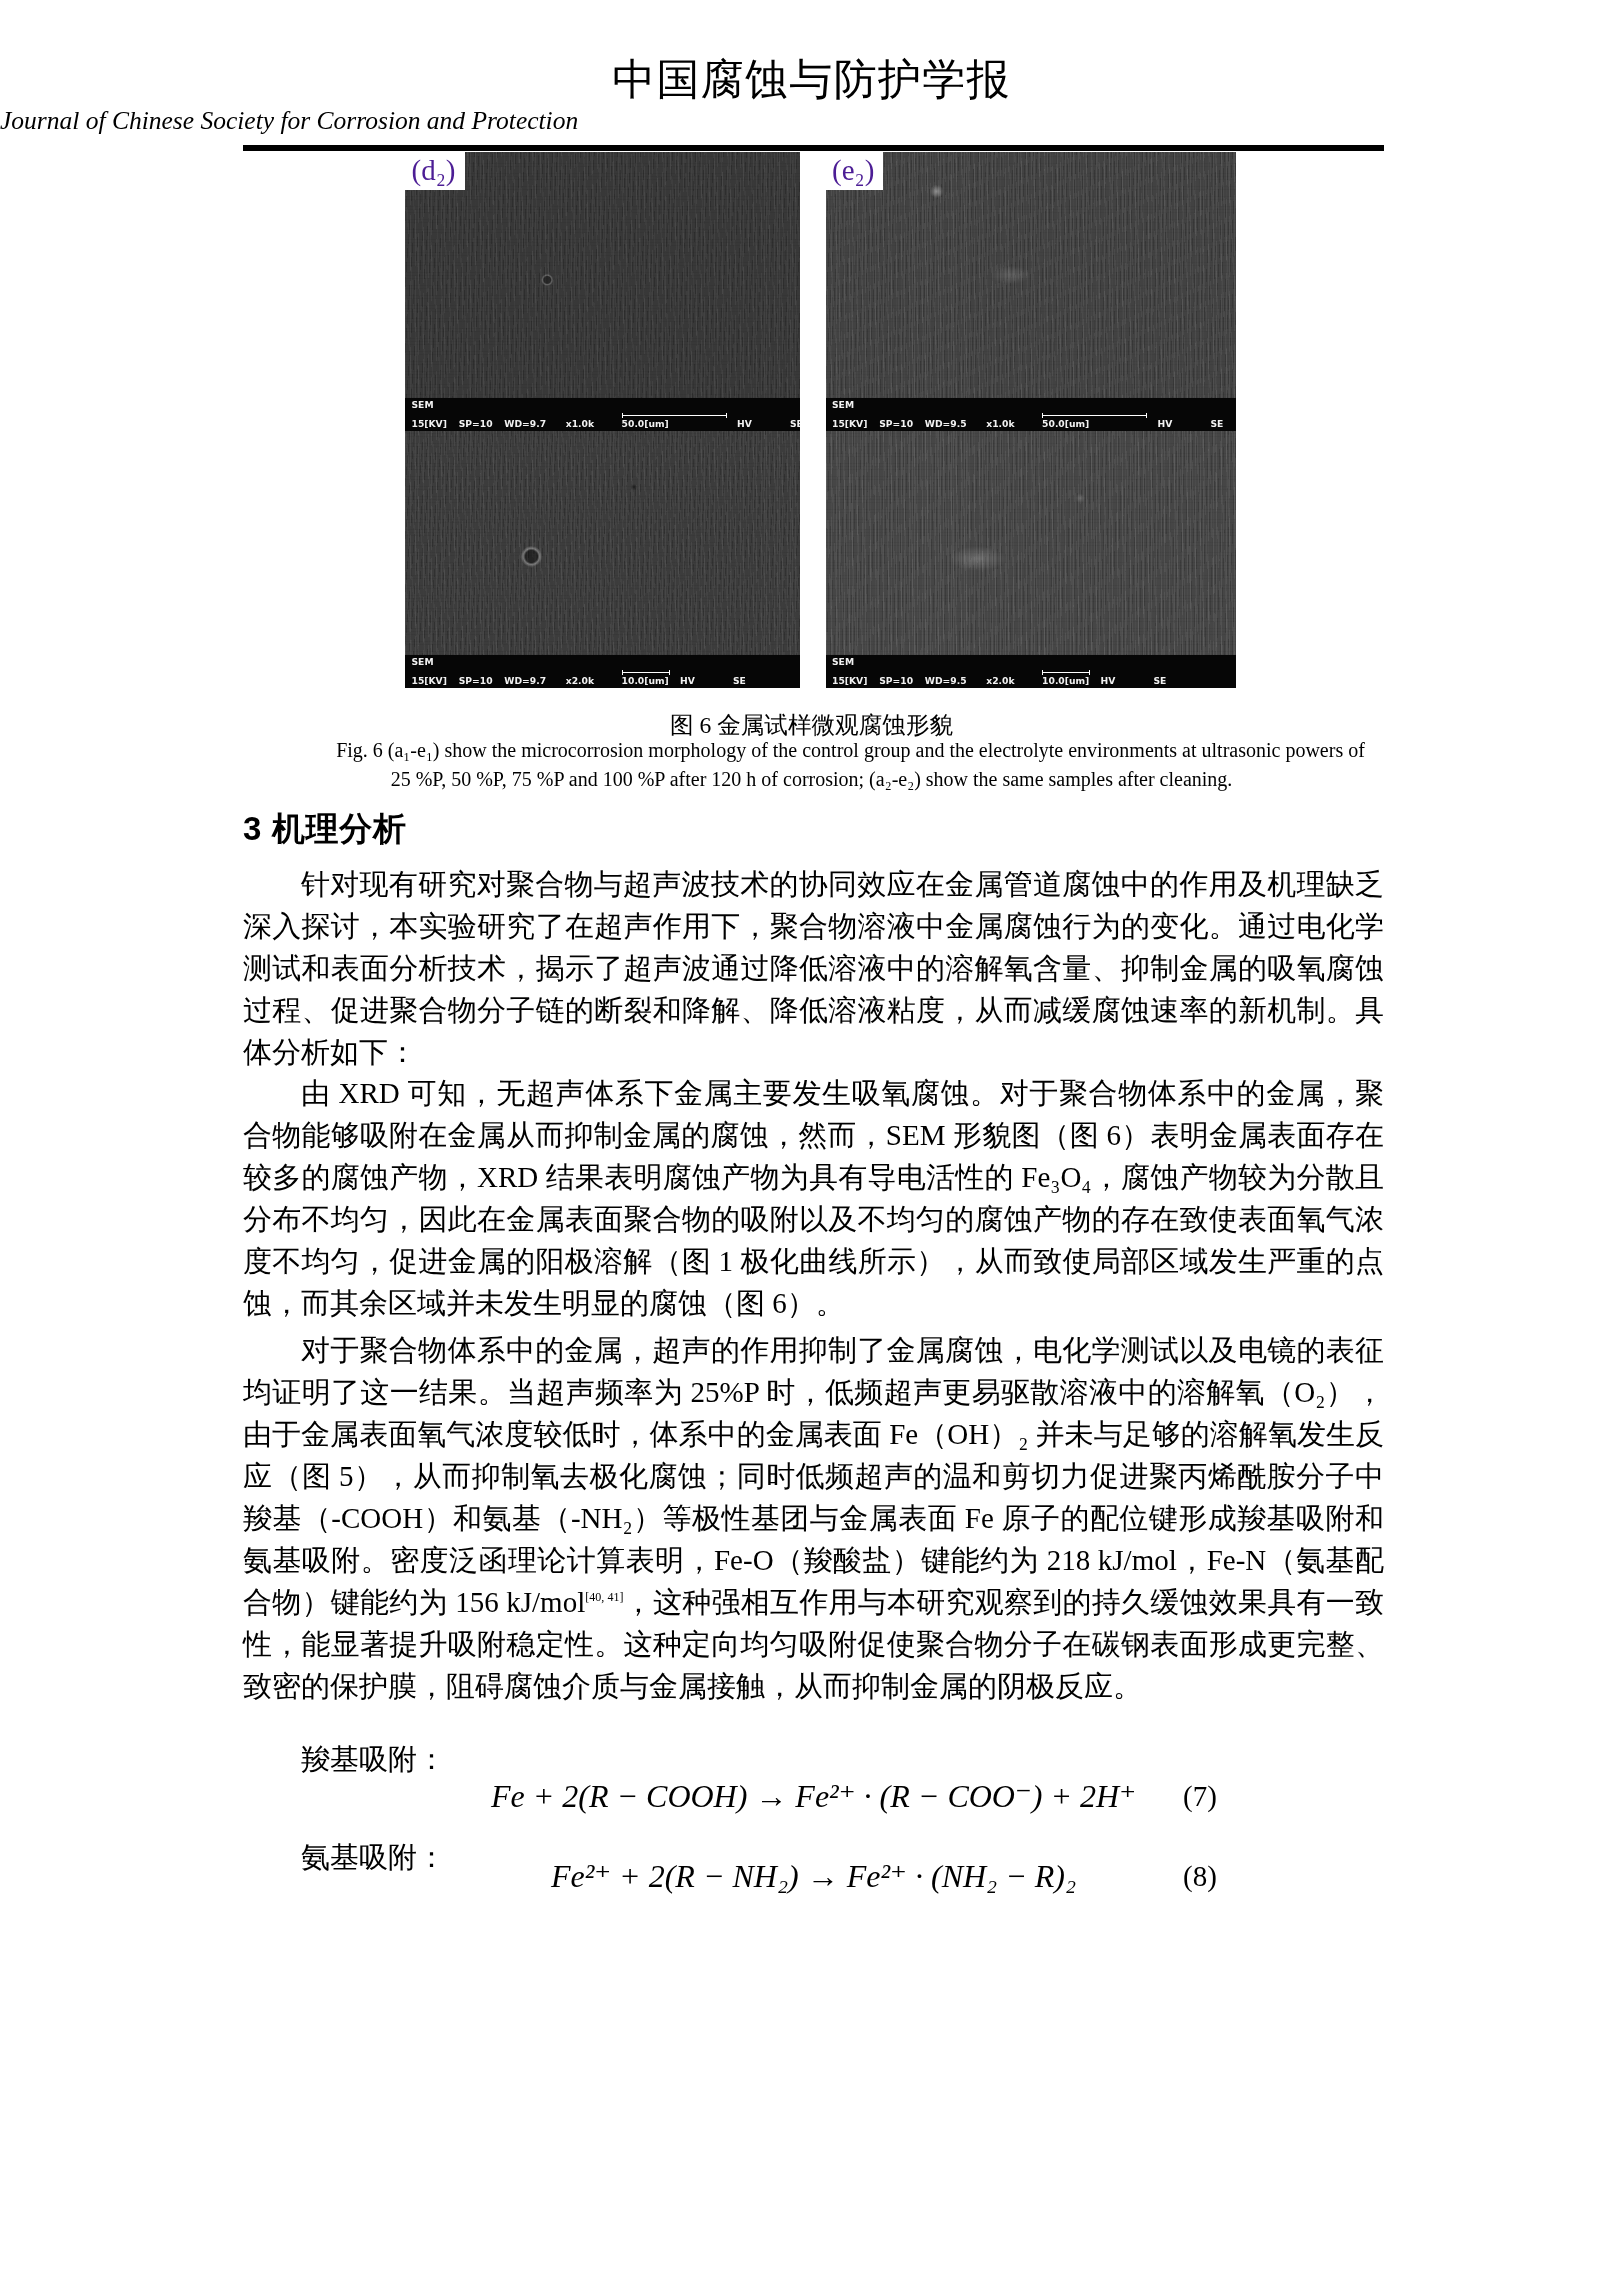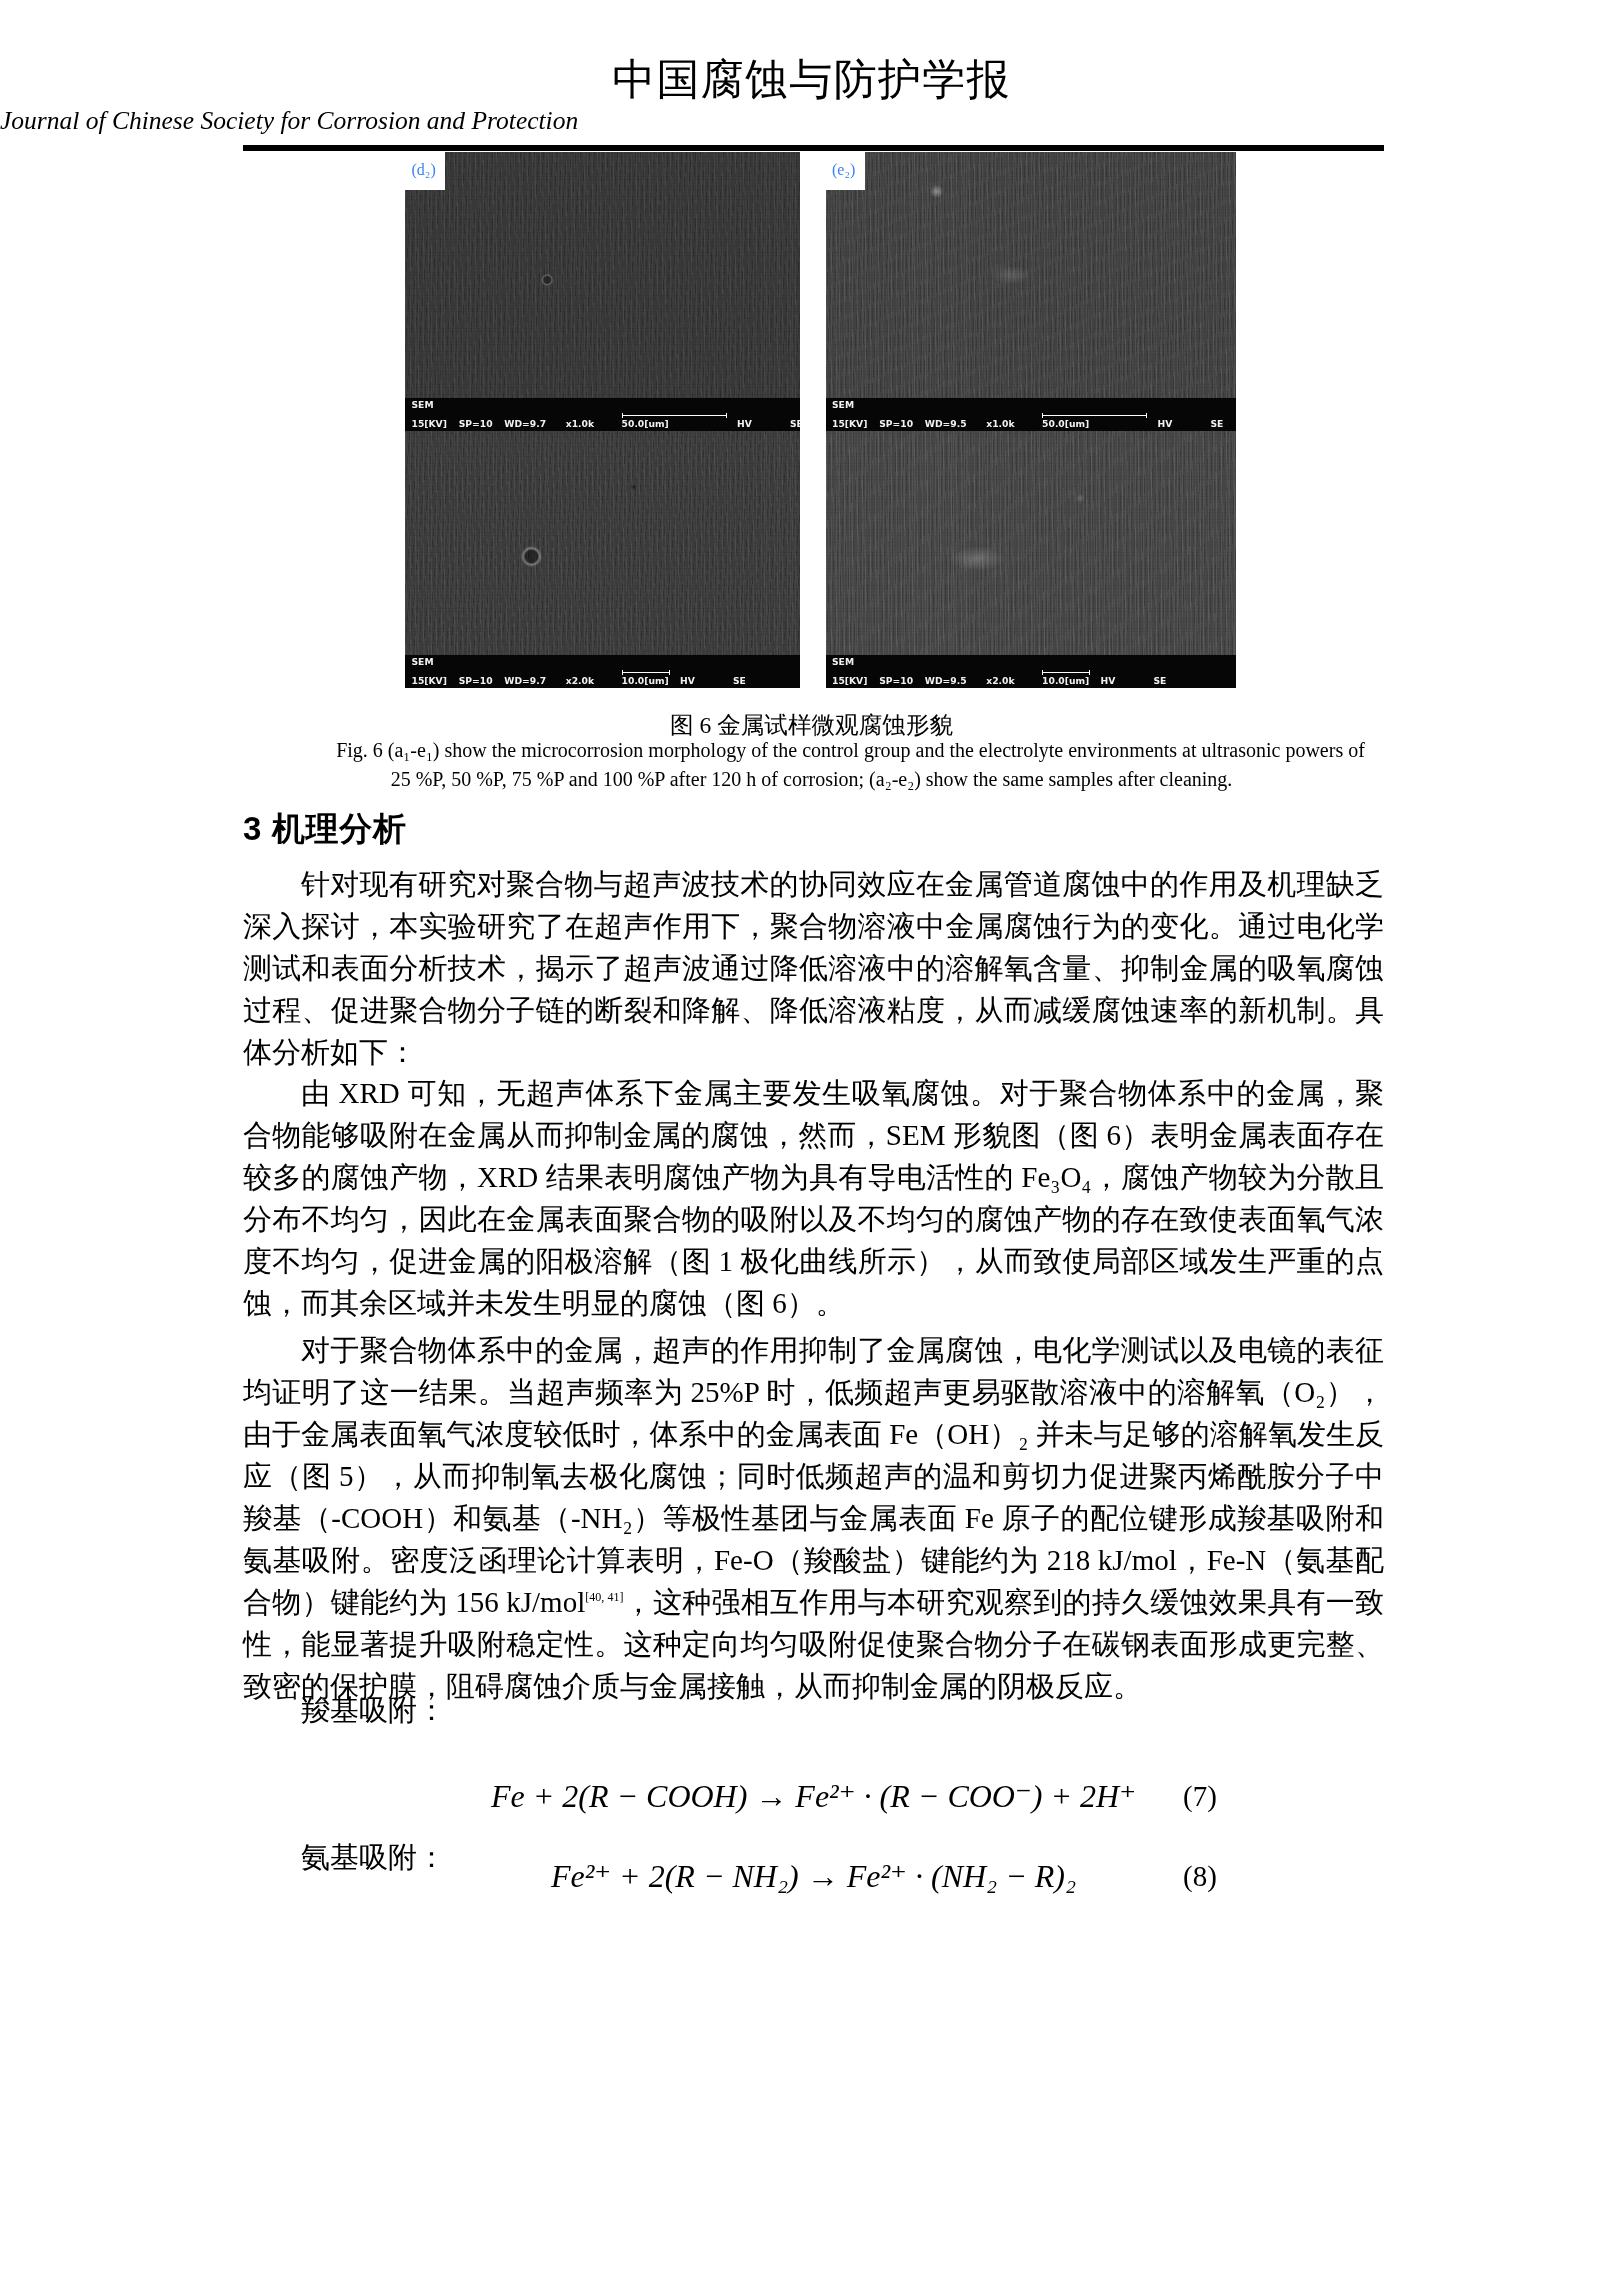--- a/index.html
+++ b/index.html
@@ -57,22 +57,22 @@
     #3c3c3c;}
   .p3 .img-area{background:
     radial-gradient(ellipse 41px 17px at 37% 57%, rgba(255,255,255,0.20), rgba(255,255,255,0) 72%),
     radial-gradient(circle 6.5px at 62% 30%, rgba(255,255,255,0.18), rgba(255,255,255,0) 75%),
     repeating-linear-gradient(90deg, rgba(255,255,255,0.075) 0 0.7px, rgba(0,0,0,0) 0.7px 2.6px),
     repeating-linear-gradient(92deg, rgba(0,0,0,0.15) 0 0.7px, rgba(0,0,0,0) 0.7px 3.9px),
     repeating-linear-gradient(88deg, rgba(255,255,255,0.05) 0 1.3px, rgba(0,0,0,0) 1.3px 5.9px),
     repeating-linear-gradient(0deg, rgba(0,0,0,0.05) 0 0.7px, rgba(0,0,0,0) 0.7px 3.3px),
     #464646;}
   .corner-label{
-    position:absolute;top:0;left:0;background:#fff;color:#3b82f6;
-    padding:2.6px 9.2px 5.2px 6.5px;font-size:16px;line-height:30px;
+    position:absolute;top:0;left:0;background:#fff;color:#4c1d95;
+    padding:2.6px 9.2px 5.2px 6.5px;font-size:29px;line-height:30px;
     font-family:"Liberation Serif",serif;
   }
   .info-bar{
     height:30px;background:#060606;color:#f2f2f2;
     font-family:"DejaVu Sans","Liberation Sans",sans-serif;font-weight:bold;
     padding:2px 0 1.3px 6.5px;box-sizing:content-box;
     display:flex;flex-direction:column;justify-content:space-between;
   }
   .bar-line1{font-size:9.2px;line-height:9.8px;}
   .bar-line2{display:flex;align-items:flex-end;font-size:9.2px;line-height:10.5px;}
@@ -105,21 +105,21 @@
     font-size:29px;line-height:42px;
     text-align:justify;text-indent:58px;
   }
   #para1{top:863px;}
   #para2{top:1072px;}
   #para3{top:1329px;}
   #para4{top:1966px;}
   .ref-sup{font-size:12px;vertical-align:super;line-height:0;}
   
   .adsorption-label{position:absolute;left:301px;font-size:29px;line-height:42px;}
-  #carboxyl-label{top:1692px;font-family:Liberation Mono, monospace;}
+  #carboxyl-label{top:1738px;}
   #amino-label{top:1836px;}
   .equation{
     position:absolute;left:243px;width:1141px;height:63px;
     display:flex;align-items:center;justify-content:center;
     font-style:italic;font-size:32px;
   }
   #eq7{top:1764px;}
   #eq8{top:1844px;}
   .eq-num{position:absolute;left:940px;top:50%;transform:translateY(-50%);font-style:normal;font-size:29px;}
 </style>

